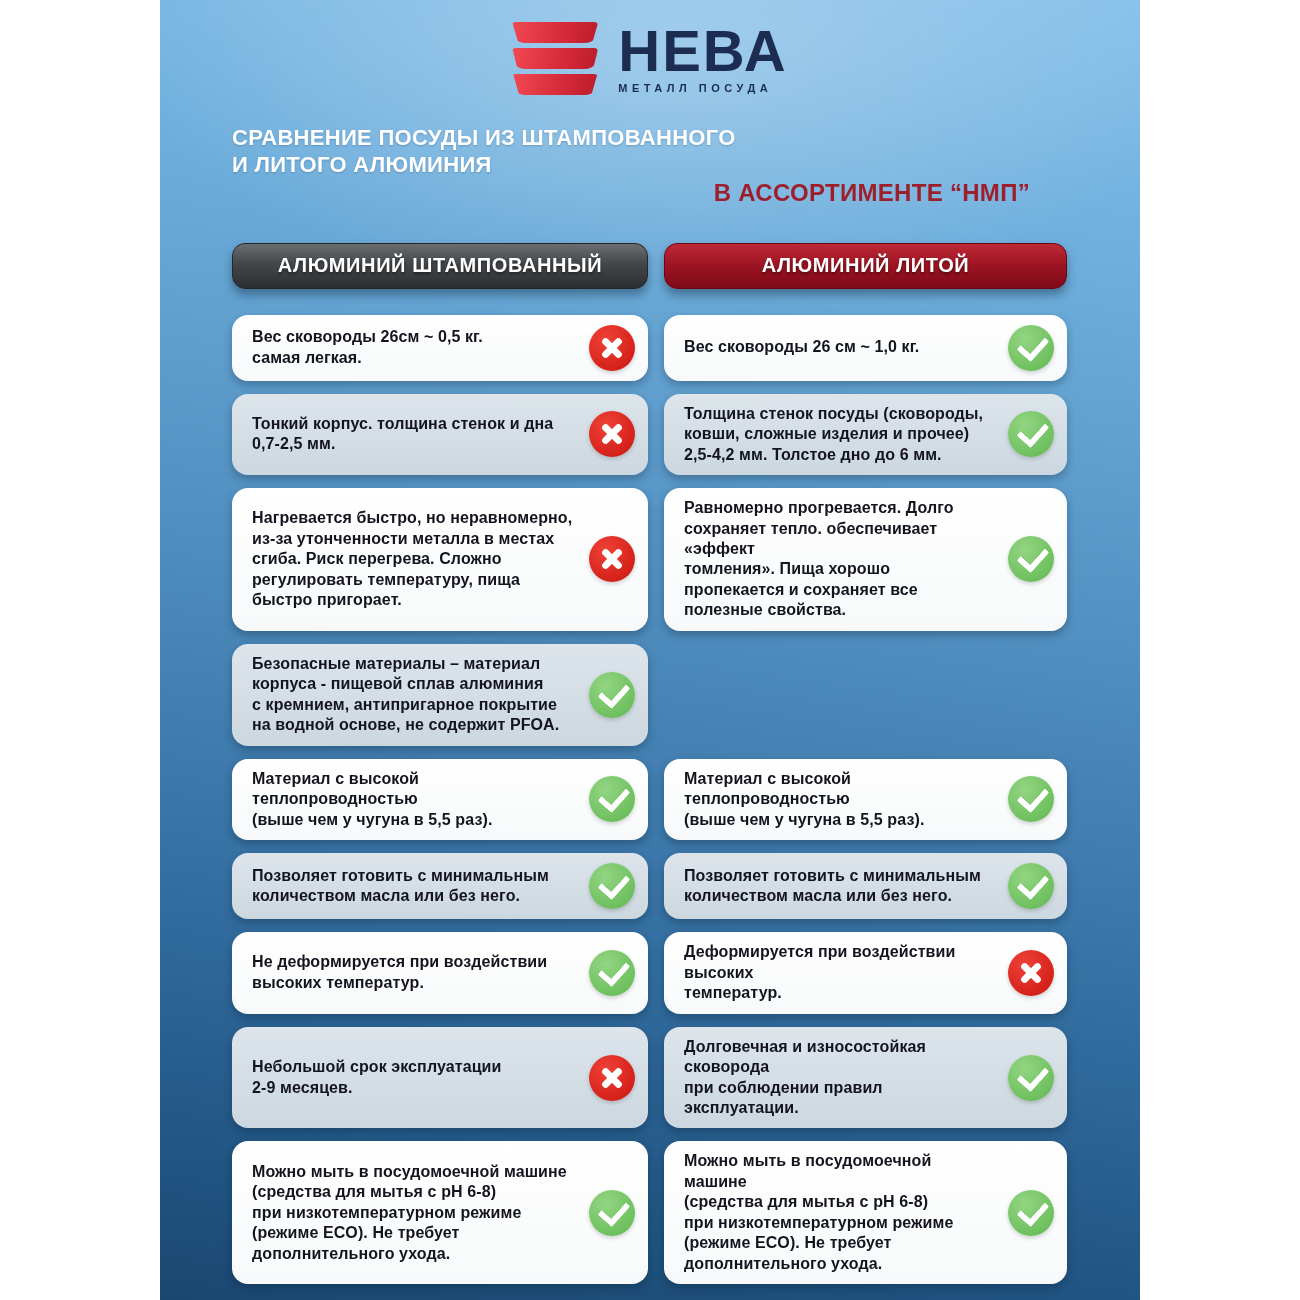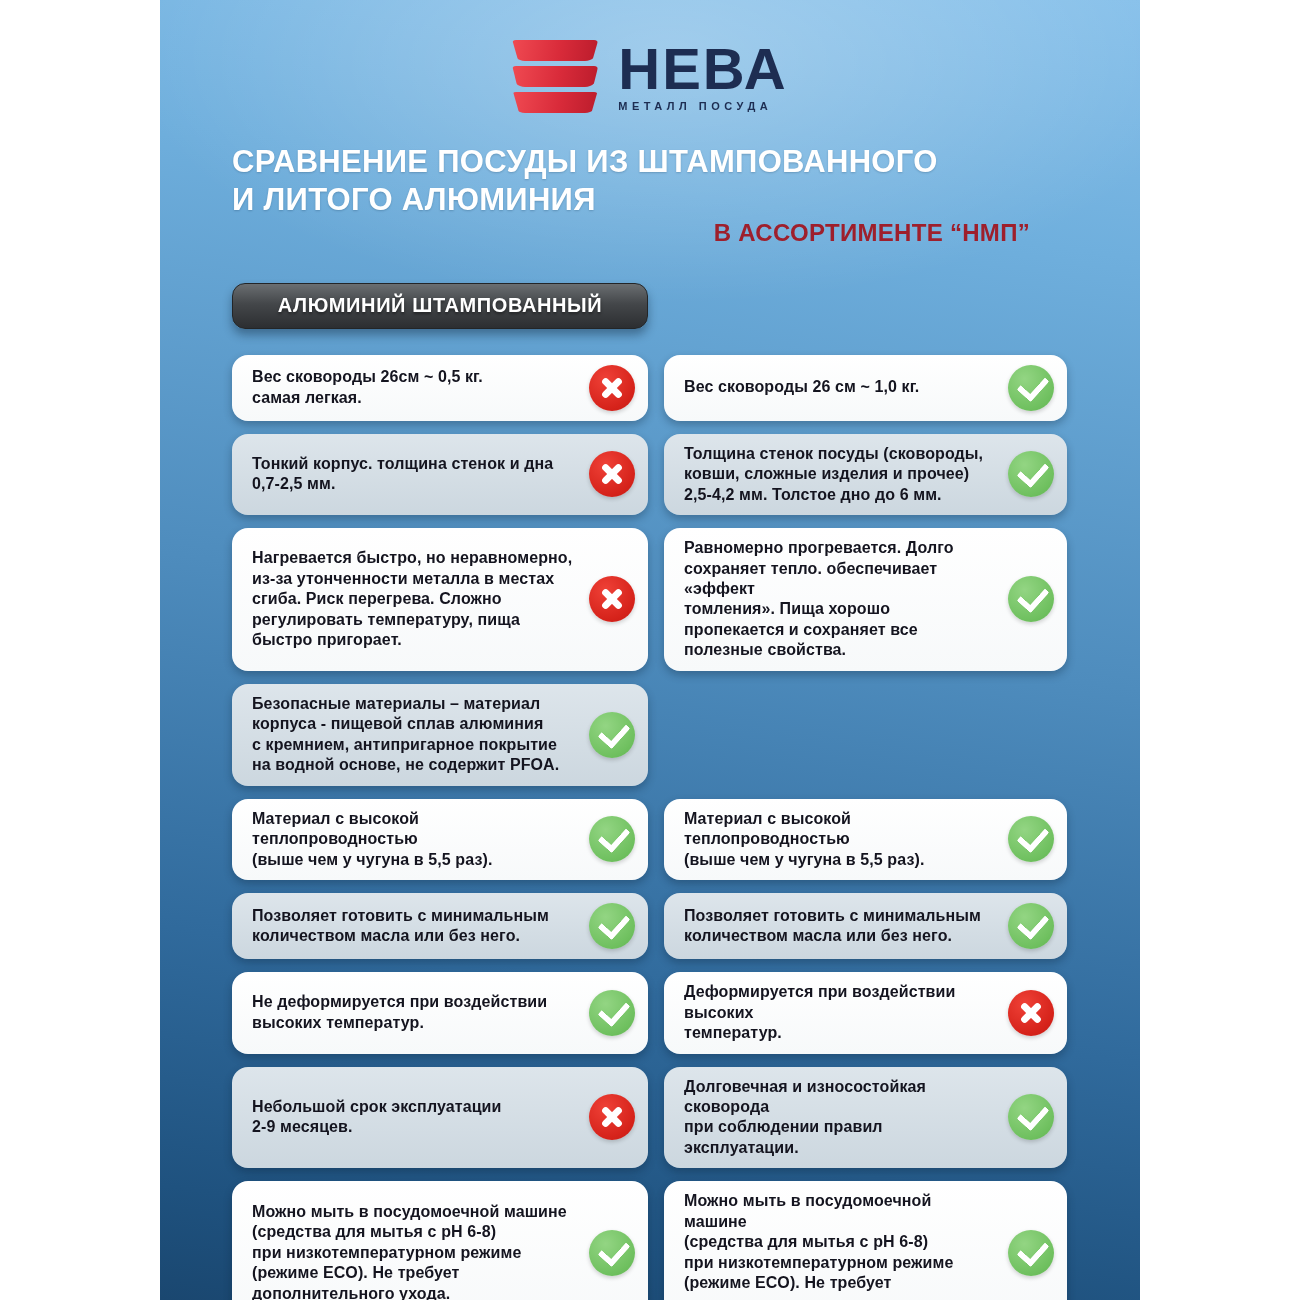--- a/index.html
+++ b/index.html
@@ -6,38 +6,38 @@
   body { background:#ffffff; font-family:"Liberation Sans", sans-serif; }
   .page { position:relative; width:1300px; height:1300px; background:#ffffff; overflow:hidden; margin:0 auto; }
   .poster {
     position:absolute; left:160px; top:0; width:980px; height:1300px;
     background:
       radial-gradient(ellipse 900px 420px at 52% 4%, rgba(255,255,255,0.28), rgba(255,255,255,0) 60%),
       linear-gradient(188deg, #86c0ea 0%, #6fafdd 18%, #4e8cbd 48%, #306a9c 74%, #1f527f 92%, #1a4770 100%);
   }
 
   
-  .logo { display:flex; justify-content:center; align-items:center; gap:20px; padding-top:40px; }
+  .logo { display:flex; justify-content:center; align-items:center; gap:20px; padding-top:22px; }
   .logo-mark { display:flex; flex-direction:column; gap:5px; }
   .logo-pan {
     width:86px; height:21px;
     background:linear-gradient(100deg, #f04a52 0%, #d92b3a 55%, #bb1c2c 100%);
     border-radius:4px 4px 13px 13px;
   }
   .logo-pan.p1 { clip-path:polygon(0 0,100% 0,93% 100%,7% 100%); }
   .logo-pan.p2 { clip-path:polygon(0 0,100% 0,94% 100%,6% 100%); }
   .logo-pan.p3 { clip-path:polygon(1% 0,99% 0,92% 100%,8% 100%); }
   .logo-text { display:flex; flex-direction:column; }
   .logo-brand { font-size:58px; font-weight:800; letter-spacing:2px; color:#1d2d52; line-height:0.95; }
   .logo-tagline { font-size:11px; font-weight:700; letter-spacing:4.5px; color:#1d2d52; margin-top:3px; }
 
   
   .title {
     margin:30px 0 0 72px; width:760px;
-    font-size:31px; font-weight:800; color:#ffffff; line-height:1.22;
+    font-size:22px; font-weight:800; color:#ffffff; line-height:1.22;
     letter-spacing:0.3px; white-space:pre-line;
     text-shadow:0 1px 2px rgba(20,50,80,0.25);
   }
   .subtitle {
     margin-top:0; padding-right:110px; text-align:right;
     font-size:24px; font-weight:800; color:#9e1f2c; letter-spacing:0.3px;
   }
 
   
   .cols, .row { padding:0 73px 0 72px; display:grid; grid-template-columns:416px 403px; column-gap:16px; }
@@ -96,20 +96,21 @@
         <div class="logo-tagline">МЕТАЛЛ ПОСУДА</div>
       </div>
     </div>
 
     <div class="title">СРАВНЕНИЕ ПОСУДЫ ИЗ ШТАМПОВАННОГО
 И ЛИТОГО АЛЮМИНИЯ</div>
     <div class="subtitle">В АССОРТИМЕНТЕ “НМП”</div>
 
     <div class="cols">
       <div class="pill dark">АЛЮМИНИЙ ШТАМПОВАННЫЙ</div>
+      <div class="pill red">АЛЮМИНИЙ ЛИТОЙ</div>
     </div>
 
     <div class="rows">
   <div class="row">
     <div class="card light">
       <div class="card-text">Вес сковороды 26см ~ 0,5 кг.
 самая легкая.</div>
       <div class="icon negative"></div>
     </div>
     <div class="card light">

